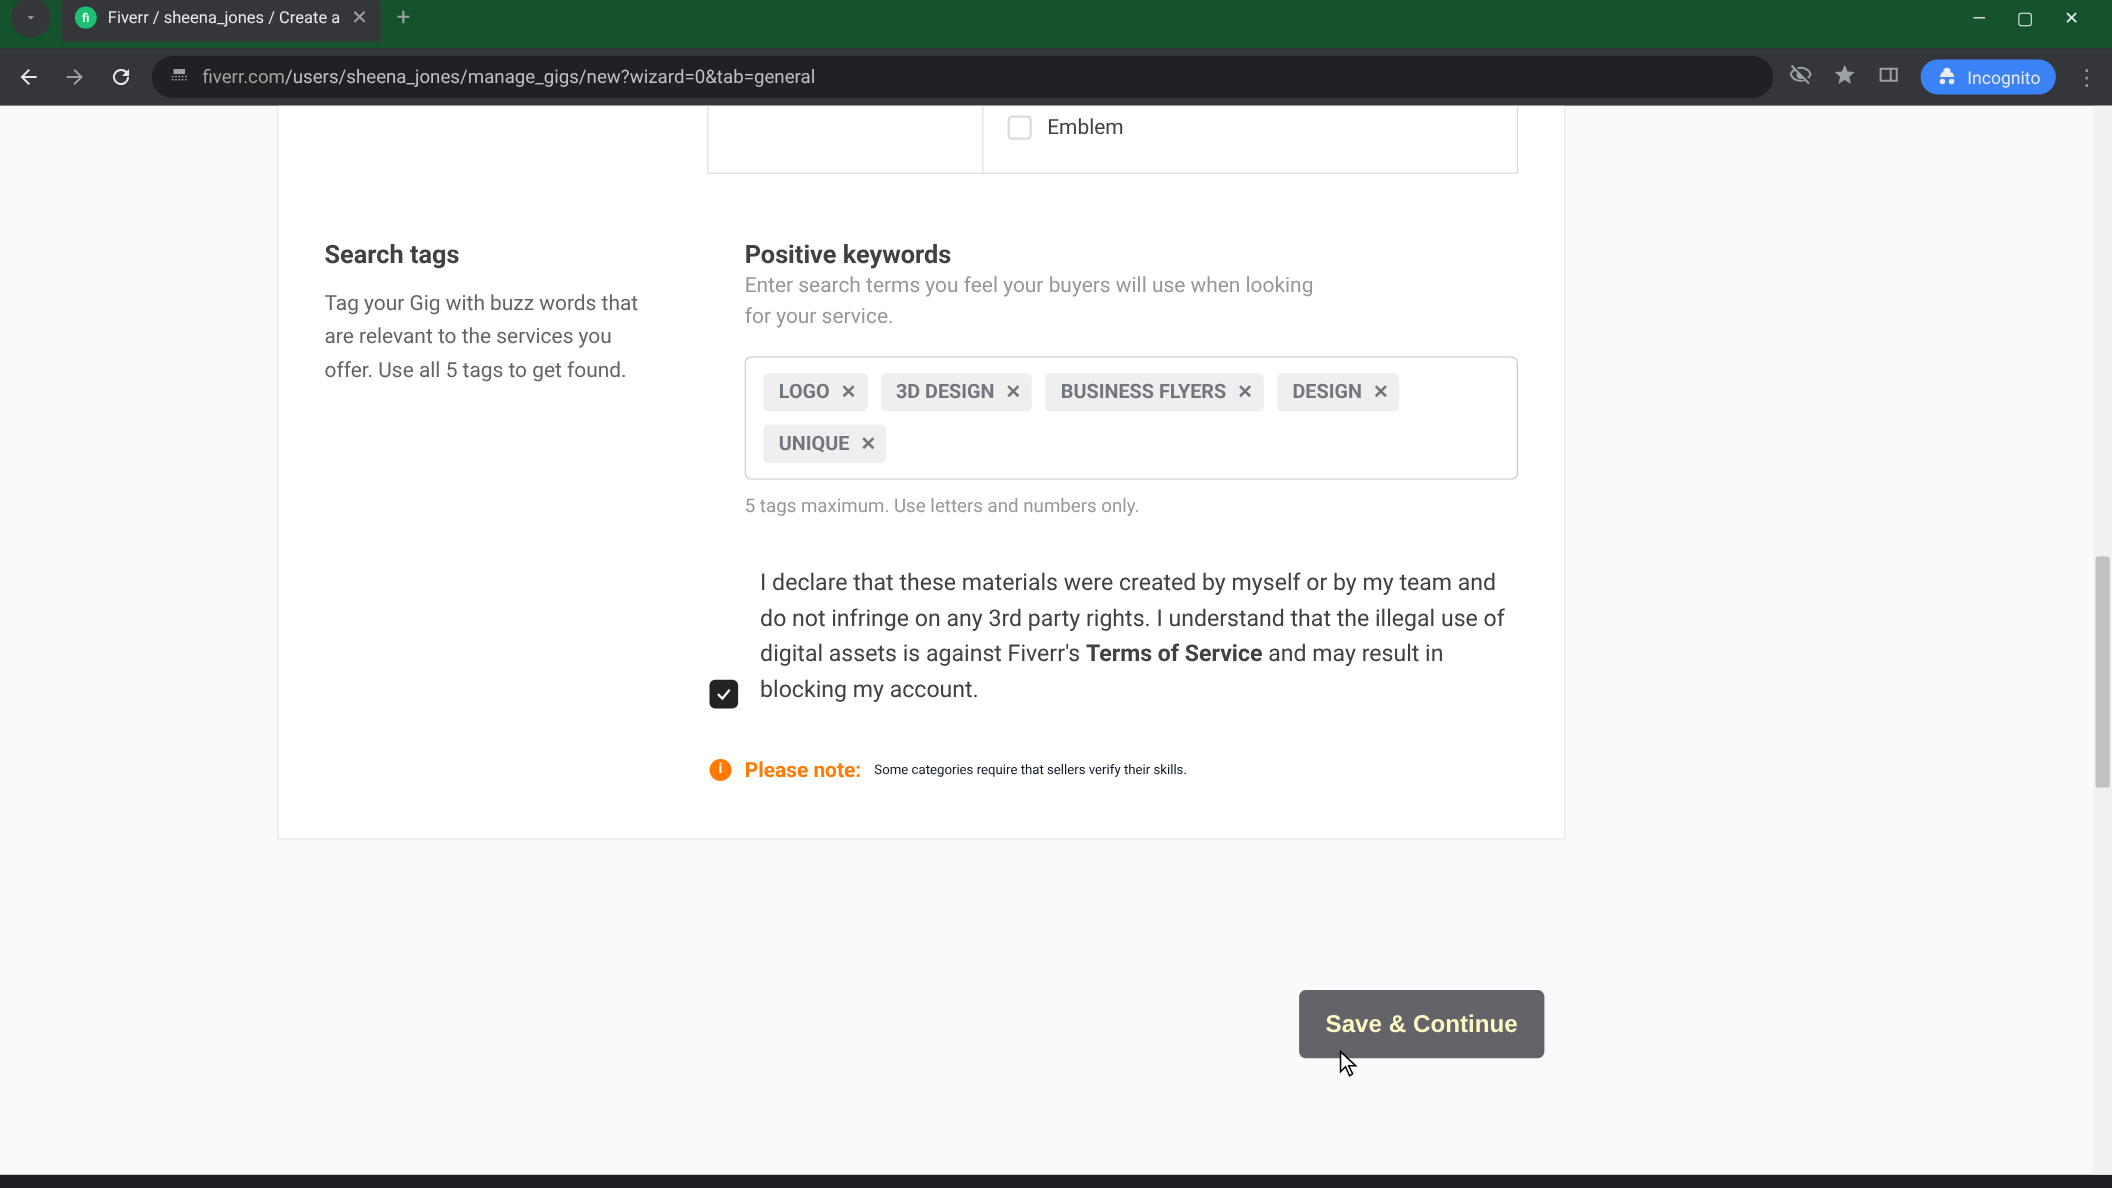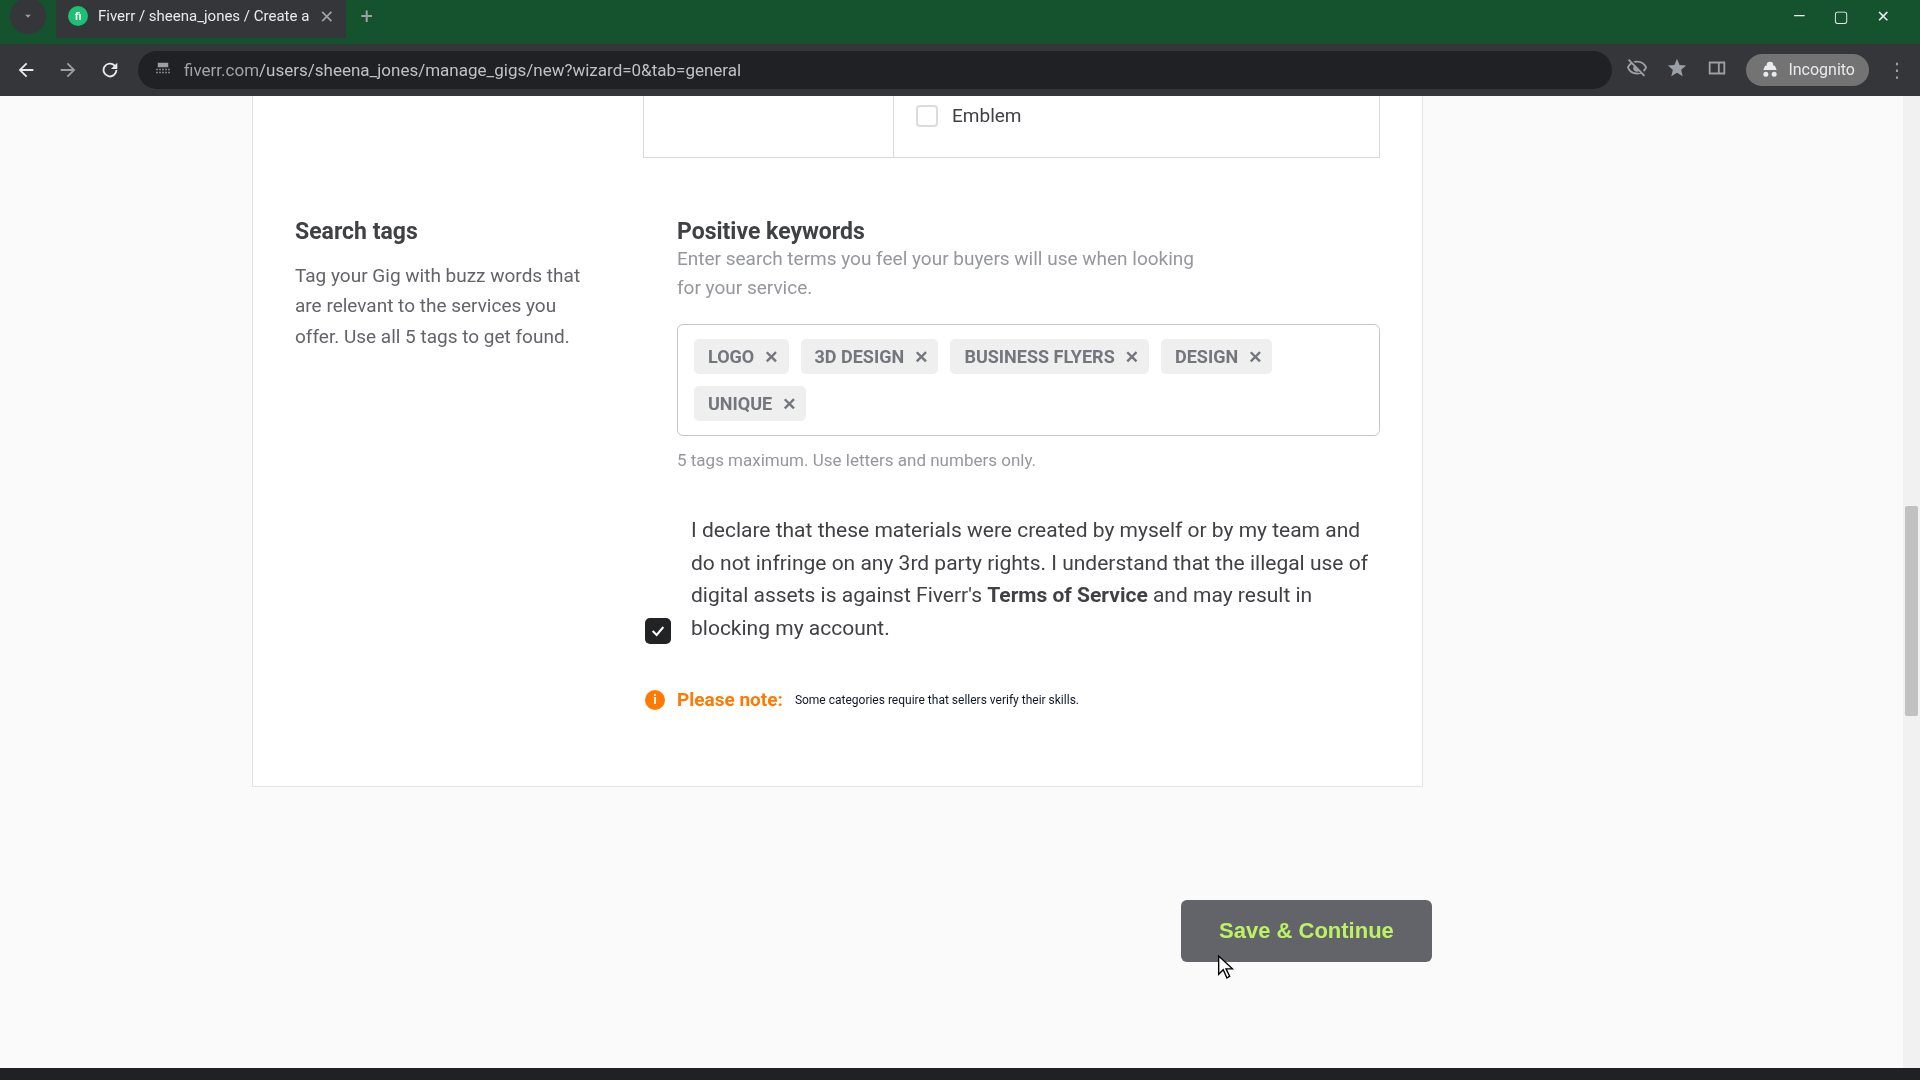--- a/index.html
+++ b/index.html
@@ -79,25 +79,25 @@
   align-items: center;
   padding: 0 16px;
   gap: 12px;
 }
 .url-icon svg { width: 18px; height: 18px; fill: #9aa0a6; }
 .url-text { color: #bdc1c6; font-size: 17px; }
 .url-text .domain { color: #a3a3a3; }
 .toolbar-right { display: flex; align-items: center; gap: 18px; }
 .toolbar-icon svg { width: 22px; height: 22px; fill: #9aa0a6; }
 .incognito-pill {
-  background: #737373;
+  background: #3b82f6;
   border-radius: 20px;
   padding: 6px 14px;
   display: flex;
-  align-items: flex-start;
+  align-items: center;
   gap: 8px;
   color: #e8eaed;
   font-size: 16px;
 }
 .incognito-pill svg { width: 20px; height: 20px; fill: #e8eaed; }
 .menu-dots { color: #9aa0a6; font-size: 20px; letter-spacing: 1px; }
 
 
 .page {
   background: #fafafa;
@@ -123,21 +123,21 @@
   height: 210px;
 }
 .card {
   background: #fff;
   position: absolute;
   left: 252px;
   right: 497px;
   top: 0;
   border: 1px solid #e4e5e7;
   border-top: none;
-  padding-bottom: 75px;
+  padding-bottom: 51px;
 }
 
 
 .upper-fragment {
   display: flex;
   align-items: flex-start;
   padding: 0 42px 0 390px;
   margin-bottom: 60px;
 }
 .emblem-box-left {
@@ -236,24 +236,24 @@
 }
 .note-label { color: #ff7a00; font-weight: 700; font-size: 19px; }
 .note-text { color: #0f172a; font-size: 12px; }
 
 
 .save-btn {
   position: absolute;
   left: 1181px;
   top: 804px;
   background: #62646a;
-  color: #bef264;
+  color: #fef9c3;
   font-size: 22px;
   font-weight: 700;
-  padding: 18px 38px;
+  padding: 18px 24px;
   border-radius: 6px;
   border: none;
   cursor: pointer;
 }
 
 
 .cursor {
   position: absolute;
   left: 1215px;
   top: 857px;

